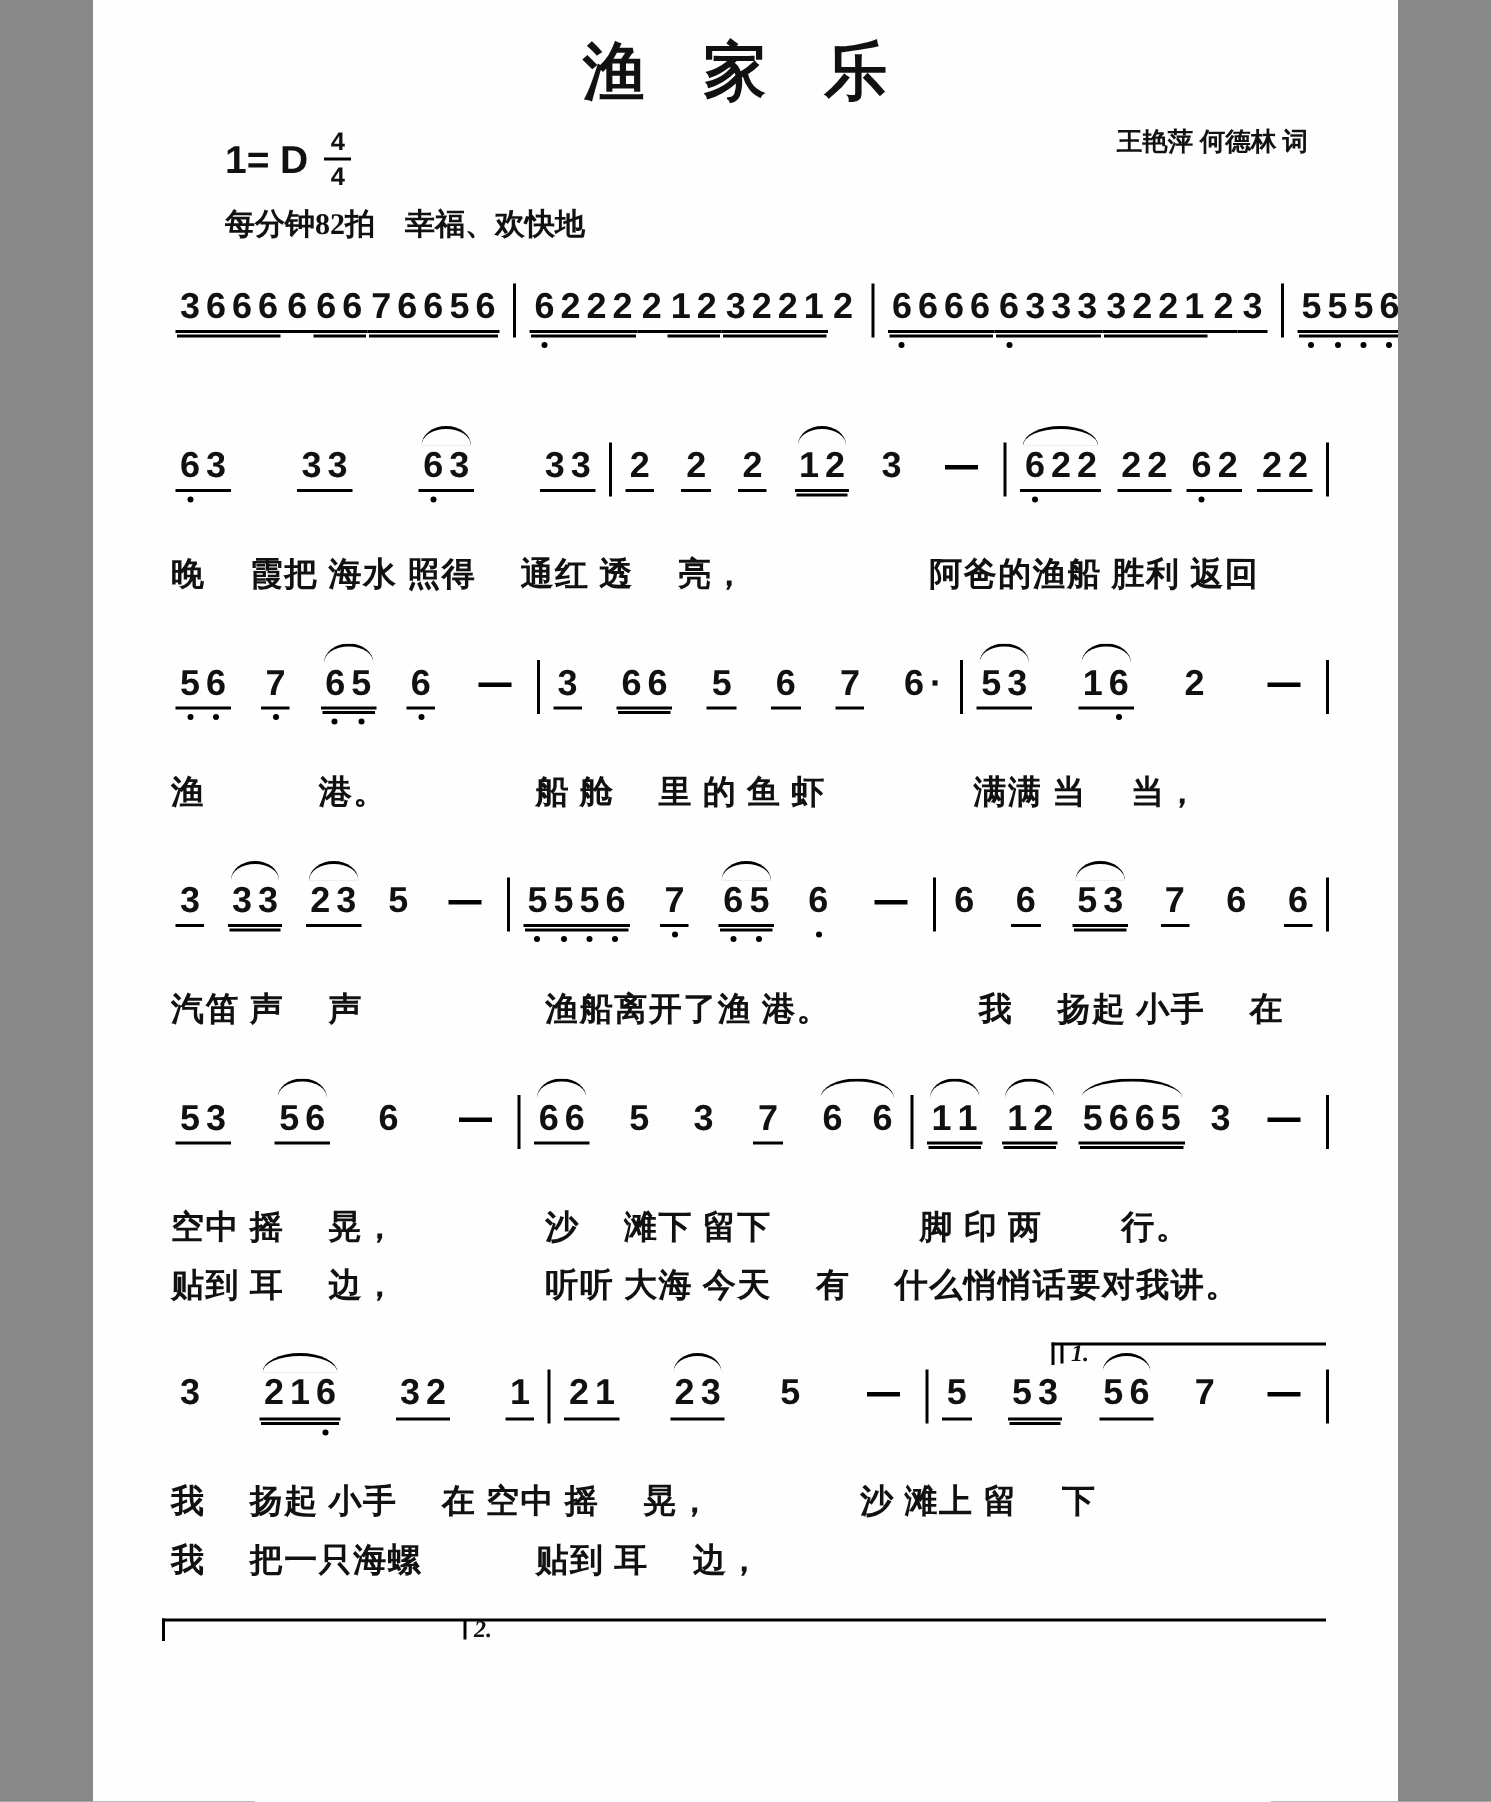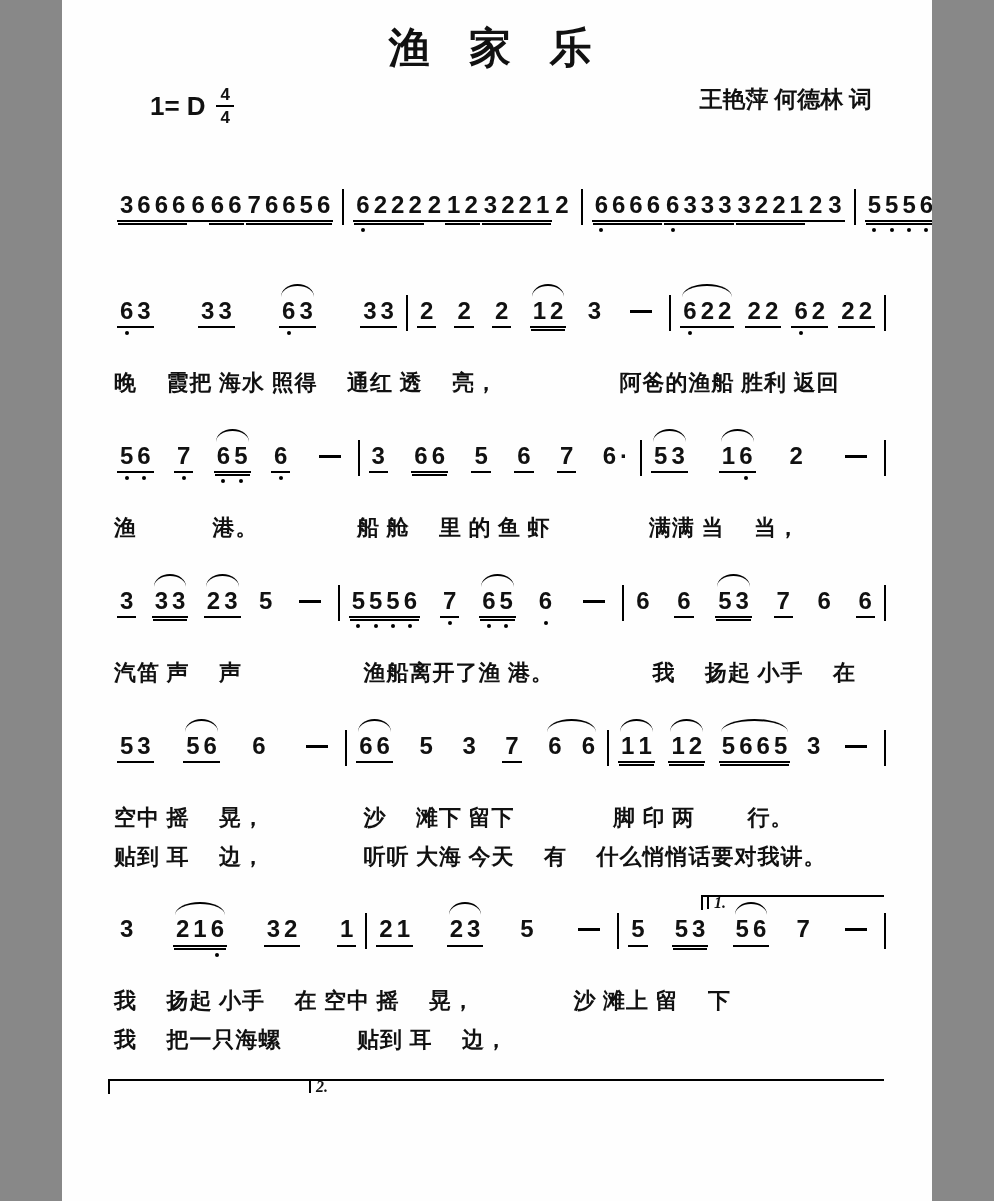--- a/index.html
+++ b/index.html
@@ -15,21 +15,21 @@
     letter-spacing:14px;font-family:"Liberation Serif",serif;
   }
   .key-row{position:absolute;left:42px;top:86px;display:flex;align-items:center;gap:7px;
     font-size:26px;font-weight:bold;}
   .frac{display:inline-flex;flex-direction:column;align-items:center;line-height:1;
     font-size:17px;font-weight:bold;margin-left:4px;}
   .frac .num{border-bottom:2px solid #000;padding:0 4px 2px;}
   .frac .den{padding-top:2px;}
   .tempo{position:absolute;left:42px;top:136px;font-size:20px;font-weight:bold;
     font-family:"Liberation Serif",serif;}
-  .credits{position:absolute;right:14px;top:82px;text-align:center;font-size:23px;
+  .credits{position:absolute;right:14px;top:82px;text-align:center;font-size:17px;
     font-weight:bold;line-height:1.55;font-family:"Liberation Serif",serif;white-space:pre;}
   
   .system{margin-bottom:24px;}
   .notes-row{display:flex;align-items:flex-start;position:relative;padding-top:20px;
     min-height:62px;}
   .measure{display:flex;align-items:flex-start;justify-content:space-between;
     padding:0 9px;position:relative;flex-basis:0;}
   .group{position:relative;display:inline-flex;padding:0 1px;}
   .u1{border-bottom:2px solid #000;padding-bottom:3px;}
   .u2{border-bottom:2px solid #000;padding-bottom:3px;}
@@ -57,20 +57,21 @@
   <div class="header">
     <div class="title">渔  家  乐</div>
     <div class="key-row">
       <span>1=</span>
         <span>D</span>
       <span class="frac">
         <span class="num">4</span>
         <span class="den">4</span>
       </span>
     </div>
+    <div class="tempo">每分钟82拍　幸福、欢快地</div>
     <div class="credits"><div>王艳萍 何德林 词</div></div>
   </div>
   <div id="score">
       <div class="system">
         <div class="notes-row">
           <div class="measure" style="flex-grow: 3;">
             <div class="group u2">
               <div class="nchar">3</div>
               <div class="nchar">6</div>
               <div class="nchar">6</div>

